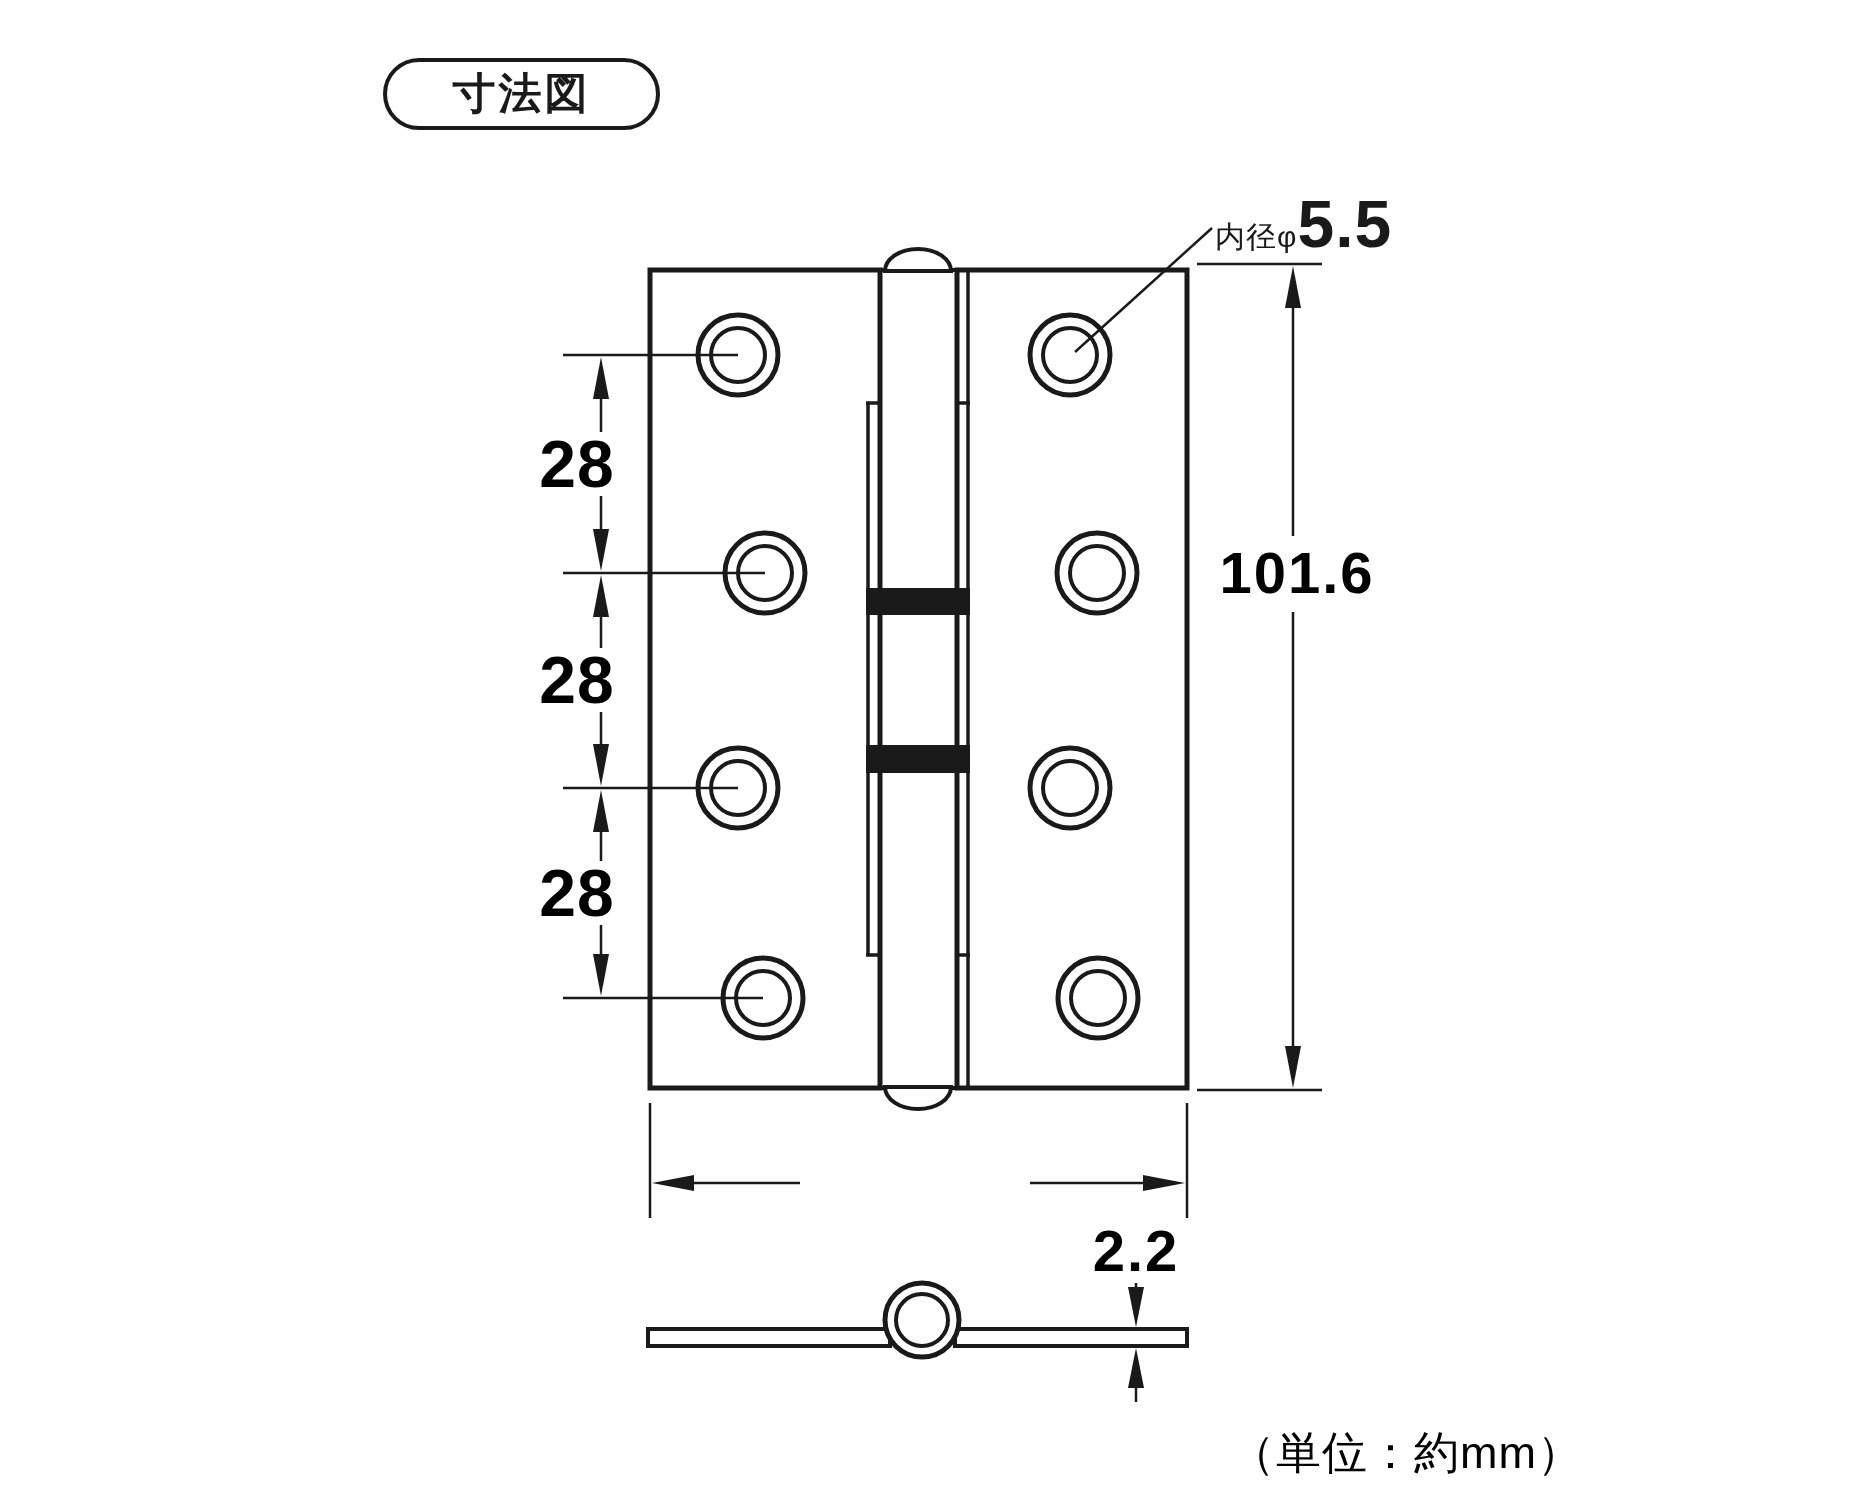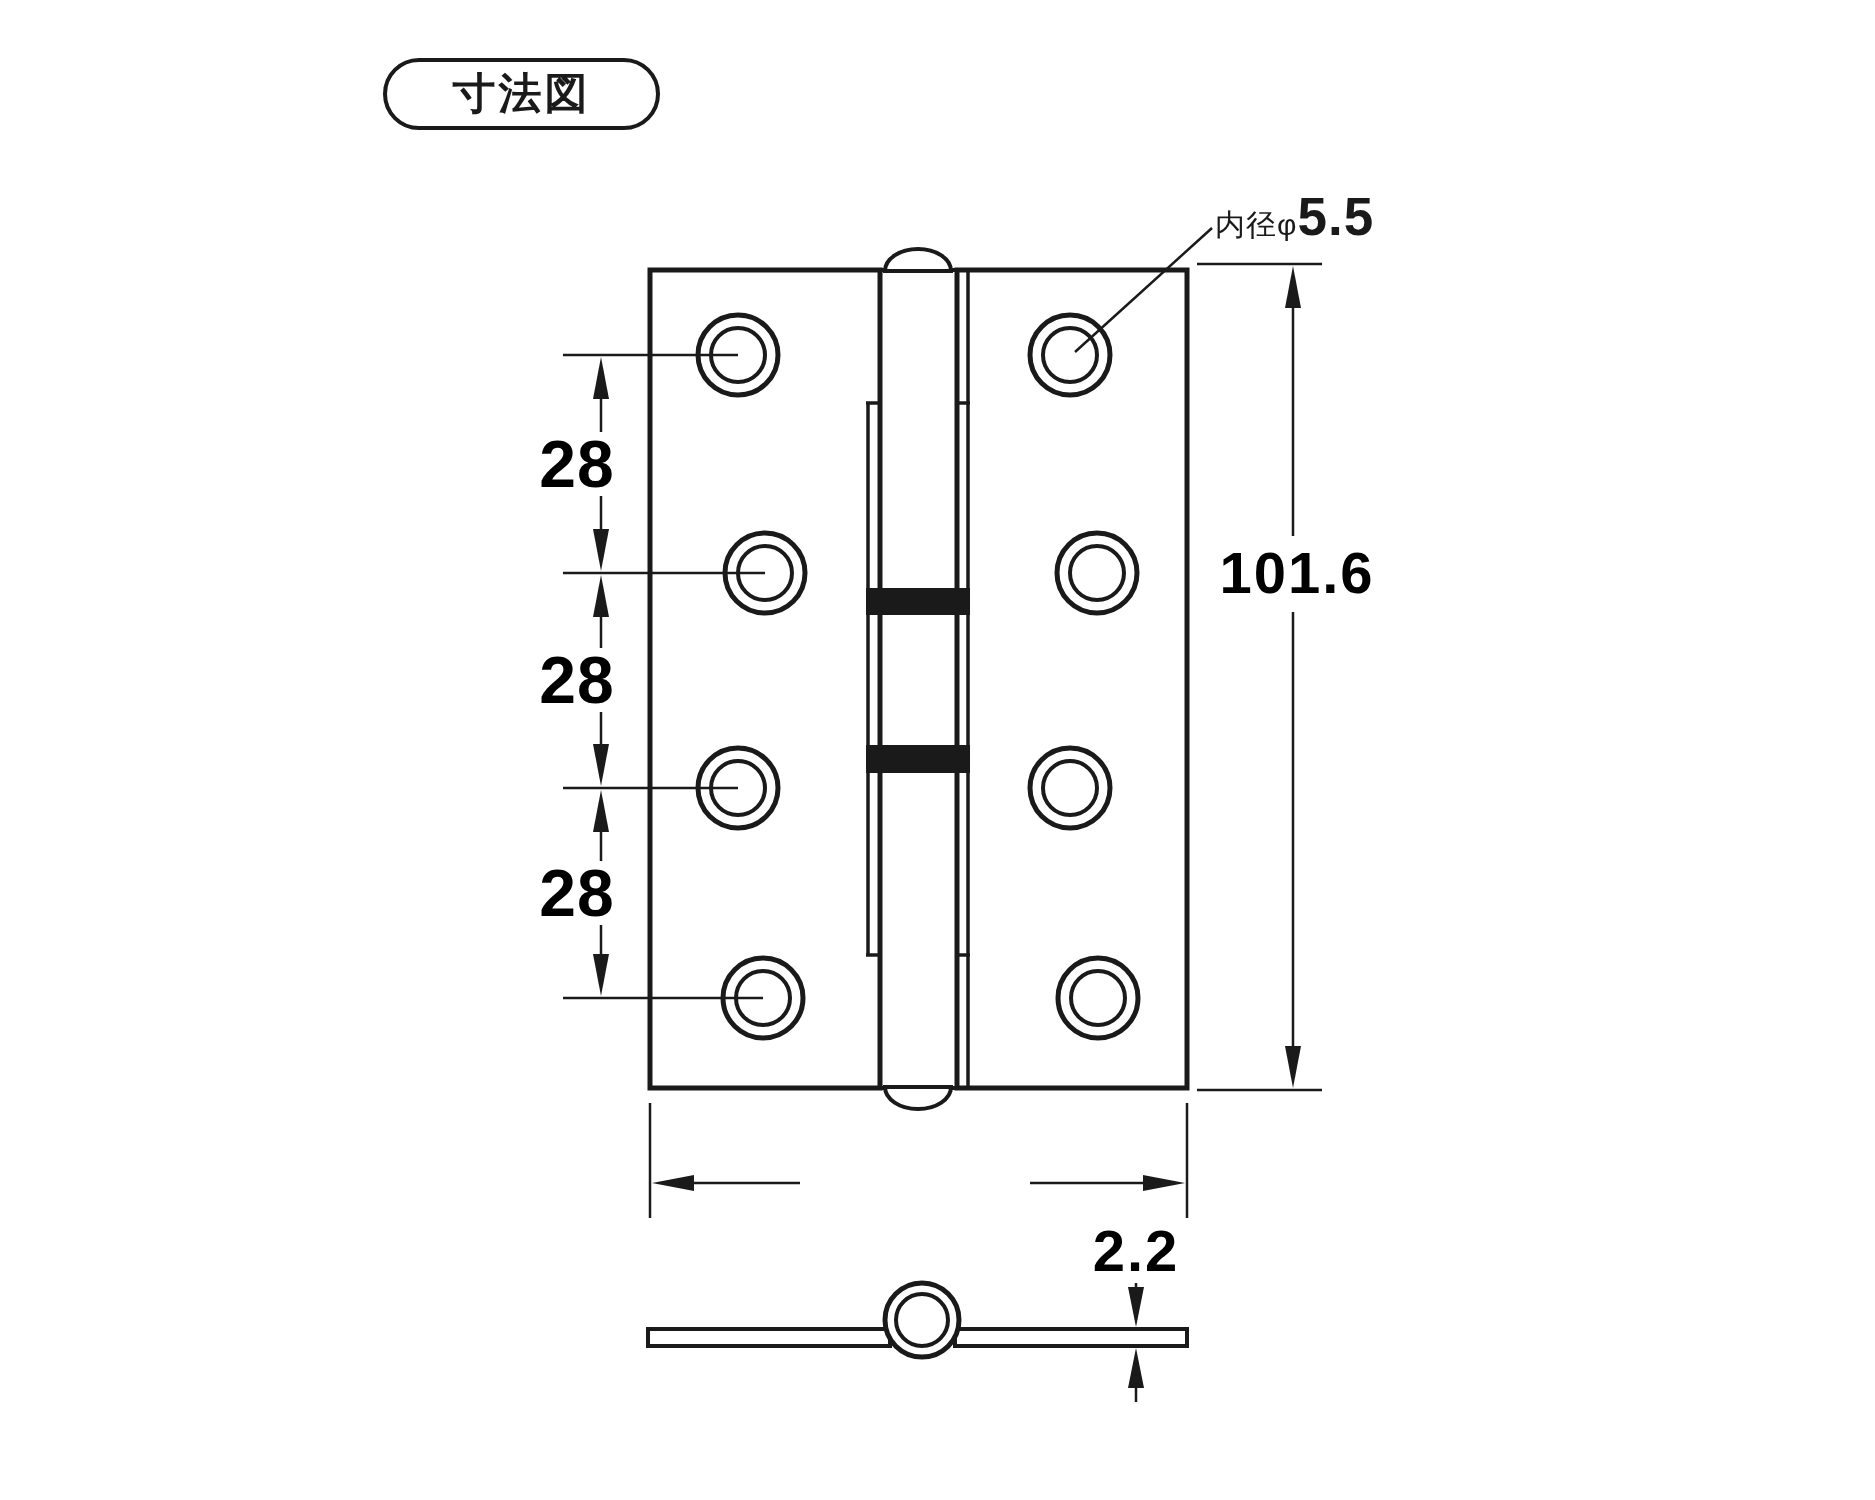--- a/index.html
+++ b/index.html
@@ -64,21 +64,21 @@
     position:absolute;
     left:1215px;
     top:186px;
   }
   .dia-prefix{
     font-size:30px;
     font-weight:400;
     letter-spacing:1px;
   }
   .dia-value{
-    font-size:53px;
+    font-size:66px;
     font-weight:600;
     letter-spacing:1px;
   }
   .unit-note{
     position:absolute;
     left:1230px;
     top:1430px;
     font-size:45px;
     font-weight:400;
     letter-spacing:1px;
@@ -219,14 +219,15 @@
 
   <div class="label centered dim-number" style="left:577px;top:464px;">28</div>
   <div class="label centered dim-number" style="left:577px;top:680px;">28</div>
   <div class="label centered dim-number" style="left:577px;top:893px;">28</div>
 
   <div class="label centered dim-number-large" style="left:1297px;top:573px;">101.6</div>
 
 
   <div class="label centered dim-number-large" style="left:1136px;top:1251px;">2.2</div>
 
+  <div class="unit-note label">（単位：約mm）</div>
 
 </div>
 
 </body></html>

